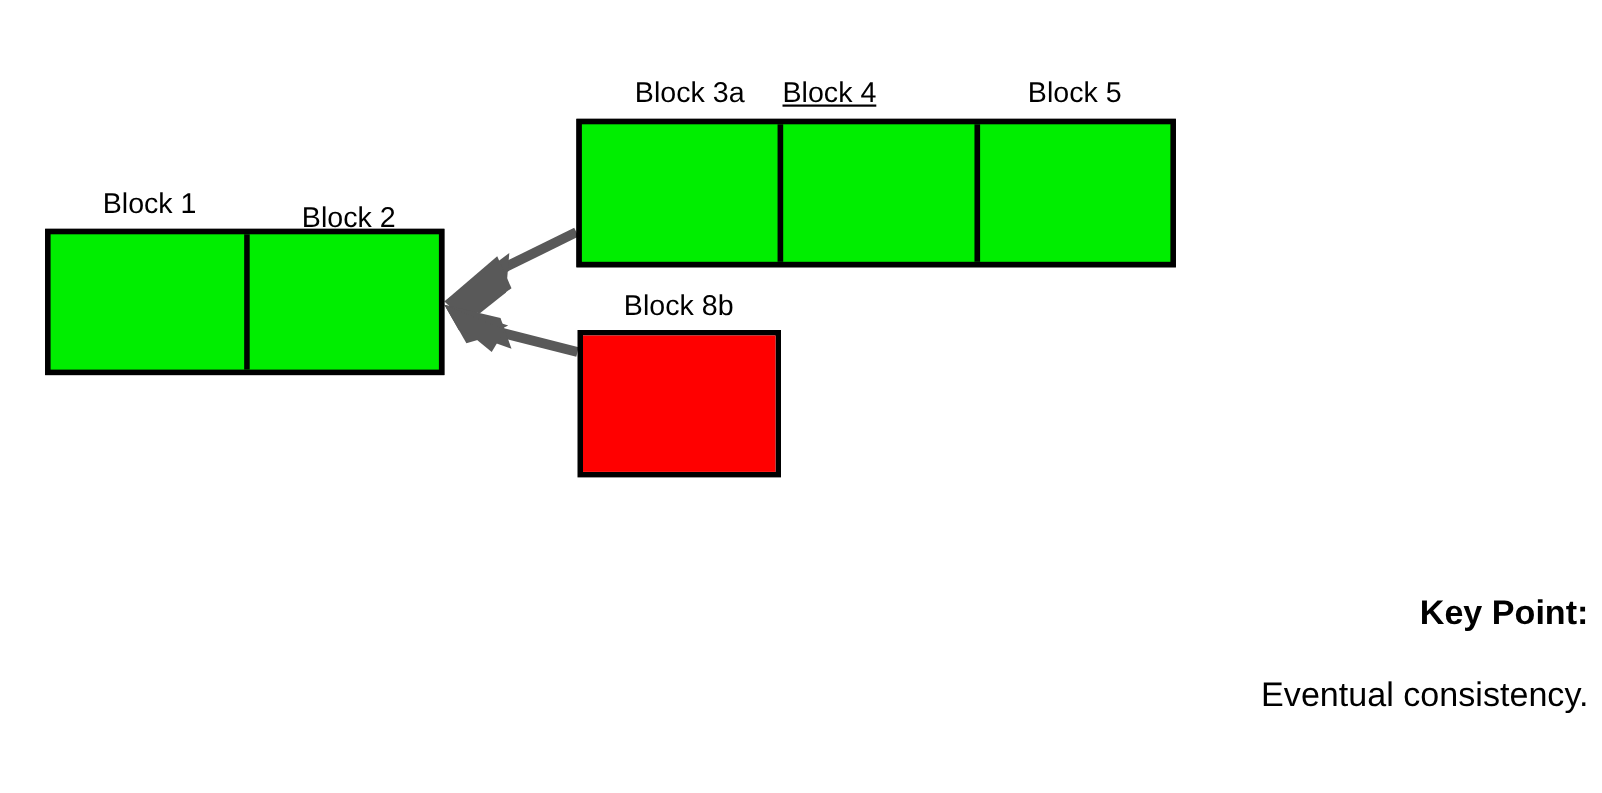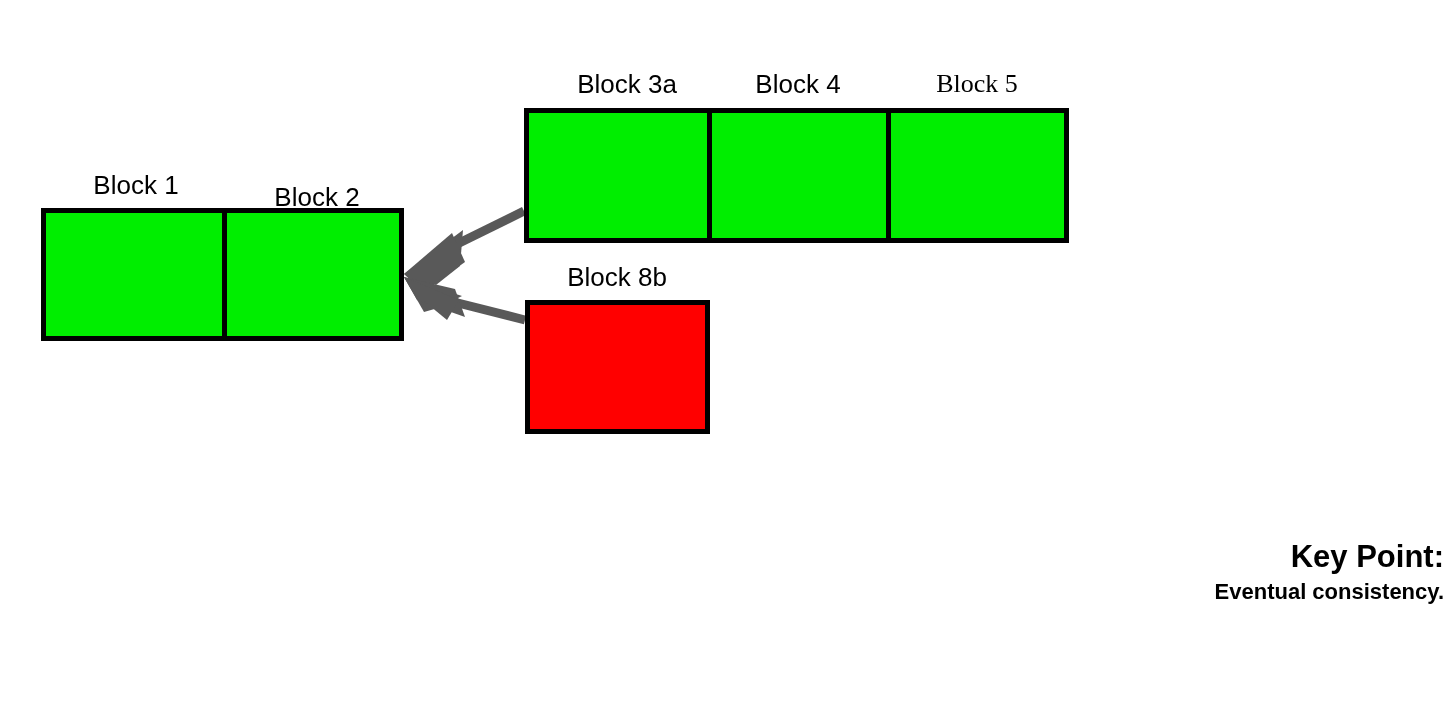--- a/index.html
+++ b/index.html
@@ -82,43 +82,44 @@
     line-height: 1;
     color: #000000;
     text-align: center;
     white-space: nowrap;
     transform: translateX(-50%);
   }
 
   #label-block-1 { left: 136px; top: 172px; }
   #label-block-2 { left: 317px; top: 184px; }
   #label-block-3a { left: 627px; top: 71px; }
-  #label-block-4  { left: 798px; top: 71px; }
-  #label-block-5  { left: 977px; top: 71px; font-family: Liberation Serif, serif; }
+  #label-block-4  { left: 754px; top: 71px; text-decoration: underline; }
+  #label-block-5  { left: 977px; top: 71px; }
   #label-block-3b { left: 617px; top: 264px; }
 
   
   #key-point-block {
     position: absolute;
     left: 636px;
     top: 536px;
     width: 808px;
     text-align: right;
   }
   #key-point-heading {
     font-size: 31px;
     font-weight: bold;
     line-height: 1.33;
     white-space: nowrap;
   }
   .key-point-line {
-    font-size: 22px;
-    font-weight: bold;
+    font-size: 31px;
+    font-weight: normal;
     line-height: 1.33;
     white-space: nowrap;
+    margin-top: 34px;
   }
 </style>
 </head>
 <body style="background: rgb(255, 255, 255);">
 
 <div id="diagram-canvas">
 
   <svg class="svg-layer" viewBox="0 0 1456 721" width="1456" height="721" xmlns="http://www.w3.org/2000/svg">
 
     <g>

